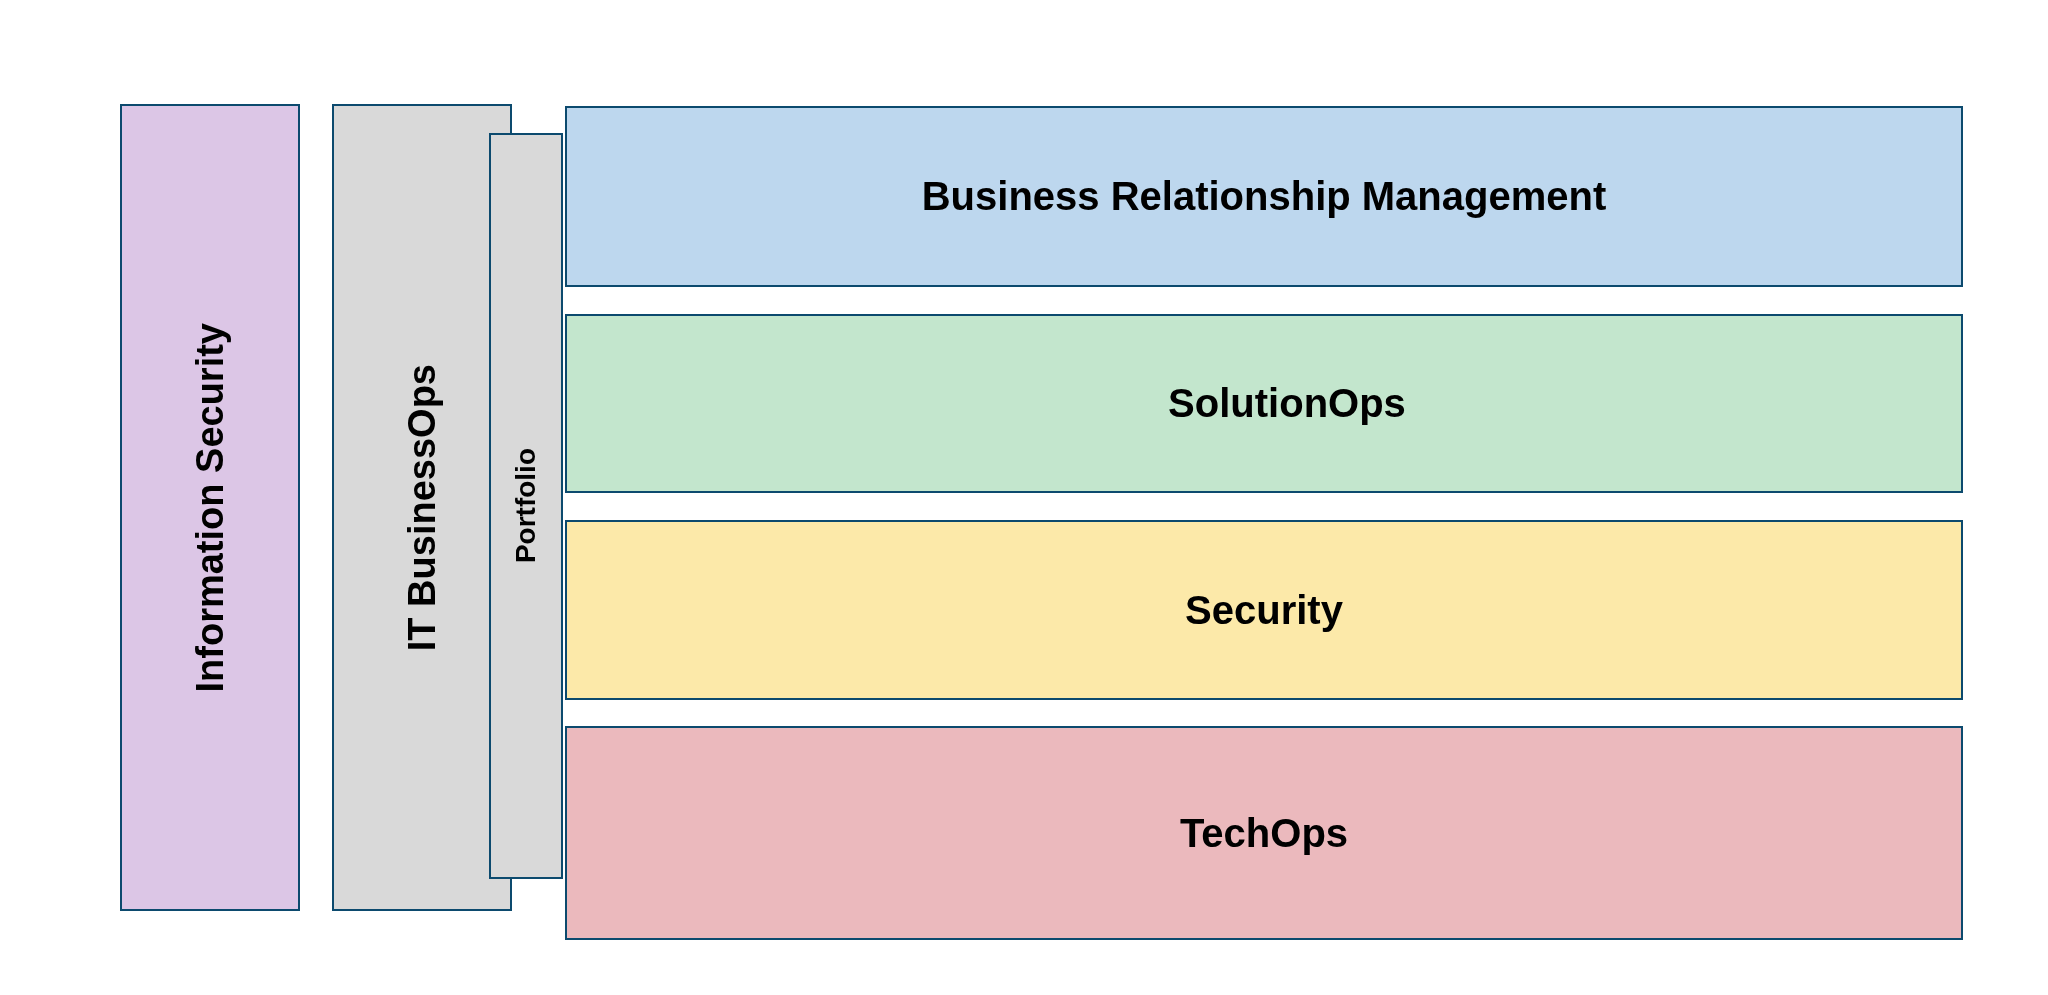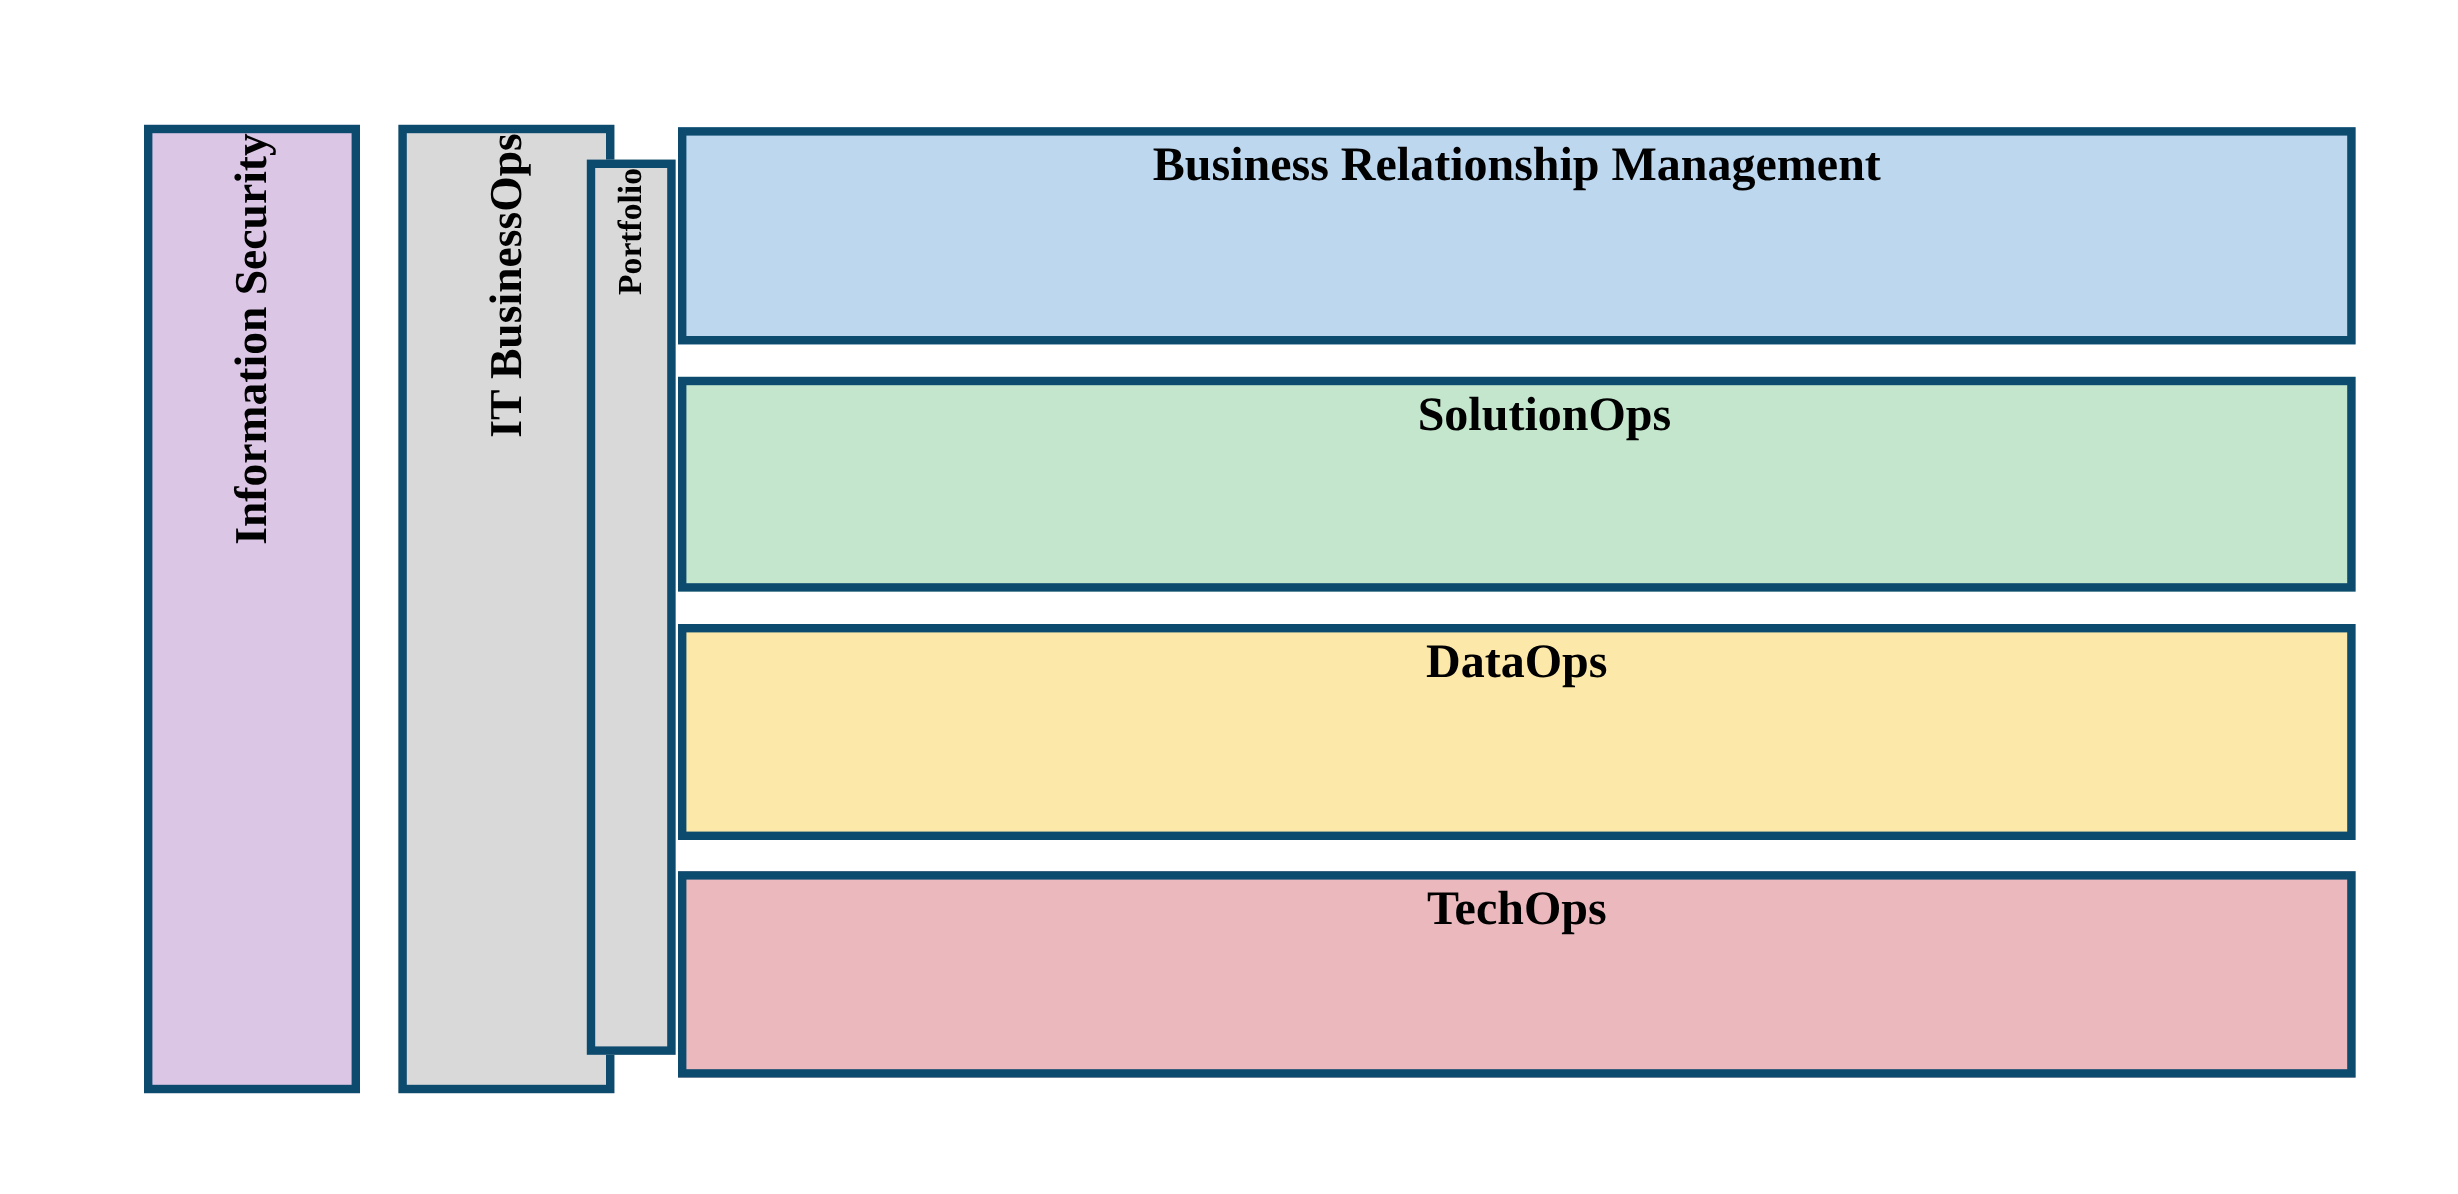--- a/index.html
+++ b/index.html
@@ -9,25 +9,24 @@
   .canvas {
     position: relative;
     width: 2048px;
     height: 995px;
     background: #ffffff;
     overflow: hidden;
   }
 
   .bar {
     position: absolute;
-    border: 7px solid #0c4a6e;
+    border: 2px solid #0c4a6e;
     display: flex;
-    align-items: flex-start;
+    align-items: center;
     justify-content: center;
-    font-family: Liberation Serif, serif;
   }
 
   .vlabel {
     writing-mode: vertical-rl;
     transform: rotate(180deg);
     font-weight: bold;
     color: #000000;
     font-size: 38px;
     white-space: nowrap;
   }
@@ -43,21 +42,21 @@
   
   #bar-infosec    { left: 120px; top: 104px; width: 180px; height: 807px; z-index: 1; }
   #bar-itbusops   { left: 332px; top: 104px; width: 180px; height: 807px; z-index: 1; }
   #bar-portfolio  { left: 489px; top: 133px; width:  74px; height: 746px; z-index: 3; }
   #bar-portfolio .vlabel { font-size: 28px; }
 
   
   #bar-brm         { left: 565px; top: 106px; width: 1398px; height: 181px; z-index: 2; }
   #bar-solutionops { left: 565px; top: 314px; width: 1398px; height: 179px; z-index: 2; padding-left: 46px; }
   #bar-dataops     { left: 565px; top: 520px; width: 1398px; height: 180px; z-index: 2; }
-  #bar-techops     { left: 565px; top: 726px; width: 1398px; height: 172px; z-index: 2; }
+  #bar-techops     { left: 565px; top: 726px; width: 1398px; height: 214px; z-index: 2; }
 </style>
 </head>
 <body>
 
 <div class="canvas">
 
   <div class="bar" id="bar-infosec" style="background-color: rgb(220, 198, 230);">
     <span class="vlabel">Information Security</span>
   </div>
 
@@ -71,20 +70,20 @@
 
   <div class="bar" id="bar-brm" style="background-color: rgb(189, 215, 238);">
     <span class="hlabel">Business Relationship Management</span>
   </div>
 
   <div class="bar" id="bar-solutionops" style="background-color: rgb(195, 230, 205);">
     <span class="hlabel">SolutionOps</span>
   </div>
 
   <div class="bar" id="bar-dataops" style="background-color: rgb(252, 233, 169);">
-    <span class="hlabel">DataOps</span>
+    <span class="hlabel">Security</span>
   </div>
 
   <div class="bar" id="bar-techops" style="background-color: rgb(235, 185, 189);">
     <span class="hlabel">TechOps</span>
   </div>
 
 </div>
 
 </body></html>

